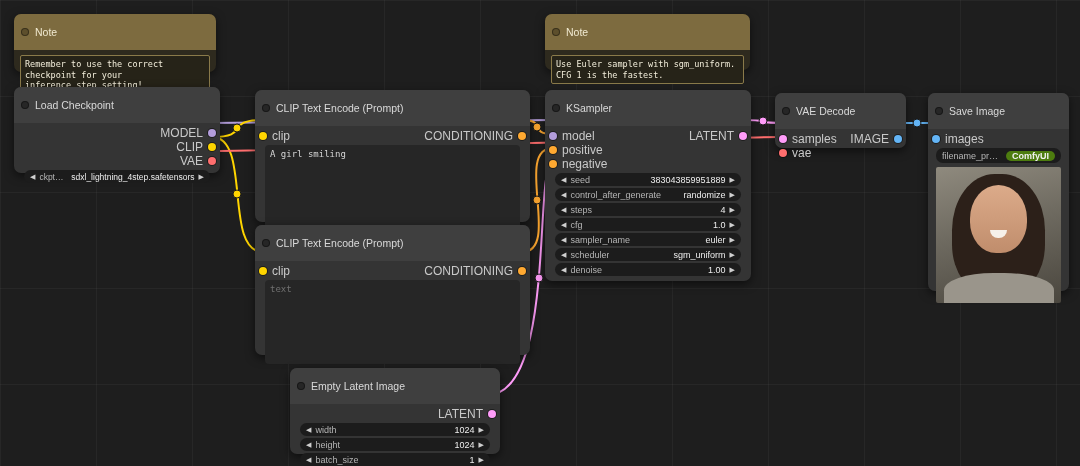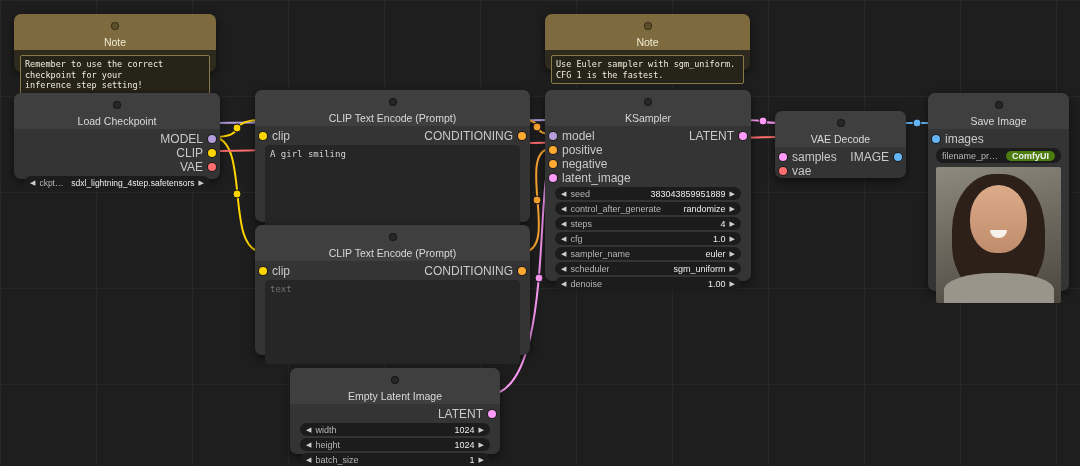--- a/index.html
+++ b/index.html
@@ -13,21 +13,21 @@
     font-family:"Liberation Sans",sans-serif;
   }
   svg.links{position:absolute;left:0;top:0;z-index:1;}
   svg.links path{fill:none;stroke-width:2px;}
   svg.links circle{stroke:#1a1a1a;stroke-width:1px;}
 
   .node{position:absolute;background:#343434;border-radius:7px;z-index:2;
         box-shadow:0 3px 10px rgba(0,0,0,.55);}
   .node-header{height:20px;background:#3f3f3f;border-radius:7px 7px 0 0;
         display:flex;align-items:center;gap:6px;padding:8px 7px;
-        color:#d9d9d9;font-size:10.5px;white-space:nowrap;overflow:hidden;flex-direction:column;}
+        color:#d9d9d9;font-size:10.5px;white-space:nowrap;overflow:hidden;}
   .hdot{width:8px;height:8px;border-radius:50%;background:#262626;flex:none;
         box-shadow:inset 0 0 0 1px rgba(0,0,0,.4);}
   .node-body{padding:3px 0 6px;position:relative;}
 
   .row{height:14px;display:flex;align-items:center;font-size:12px;color:#c9c9c9;
         padding:0 4px;white-space:nowrap;}
   .row.out{justify-content:flex-end;}
   .row.both{justify-content:space-between;}
   .slot{display:flex;align-items:center;gap:5px;}
   .dot{width:8px;height:8px;border-radius:50%;flex:none;
@@ -102,21 +102,21 @@
 
   <div class="node note" style="left:545px;top:14px;width:205px;height:56px;">
     <div class="node-header">
       <span class="hdot"></span>
       <span>Note</span>
     </div>
     <div class="note-box">Use Euler sampler with sgm_uniform.
 CFG 1 is the fastest.</div>
   </div>
 
-  <div class="node" style="left:14px;top:93px;width:206px;height:86px;">
+  <div class="node" style="left:14px;top:87px;width:206px;height:86px;">
     <div class="node-header">
       <span class="hdot"></span>
       <span>Load Checkpoint</span>
     </div>
     <div class="node-body">
       <div class="row out">
         <span class="slot">
             <span>MODEL</span>
             <span class="dot" style="background: rgb(179, 157, 219);"></span>
           </span>
@@ -236,26 +236,20 @@
             <span class="dot" style="background: rgb(255, 169, 49);"></span>
             <span>positive</span>
           </span>
       </div>
       <div class="row">
         <span class="slot">
             <span class="dot" style="background: rgb(255, 169, 49);"></span>
             <span>negative</span>
           </span>
       </div>
-      <div class="row">
-        <span class="slot">
-            <span class="dot" style="background: rgb(255, 156, 249);"></span>
-            <span>latent_image</span>
-          </span>
-      </div>
       <div class="widget">
         <span class="arrow">◀</span>
         <span class="wlabel">seed</span>
         <span class="wvalue">383043859951889</span>
         <span class="arrow">▶</span>
       </div>
       <div class="widget">
         <span class="arrow">◀</span>
         <span class="wlabel">control_after_generate</span>
         <span class="wvalue">randomize</span>
@@ -287,21 +281,21 @@
       </div>
       <div class="widget">
         <span class="arrow">◀</span>
         <span class="wlabel">denoise</span>
         <span class="wvalue">1.00</span>
         <span class="arrow">▶</span>
       </div>
     </div>
   </div>
 
-  <div class="node" style="left:775px;top:111px;width:131px;height:67px;">
+  <div class="node" style="left:775px;top:93px;width:131px;height:55px;">
     <div class="node-header">
       <span class="hdot"></span>
       <span>VAE Decode</span>
     </div>
     <div class="node-body">
       <div class="row both">
         <span class="slot">
             <span class="dot" style="background: rgb(255, 156, 249);"></span>
             <span>samples</span>
           </span>

